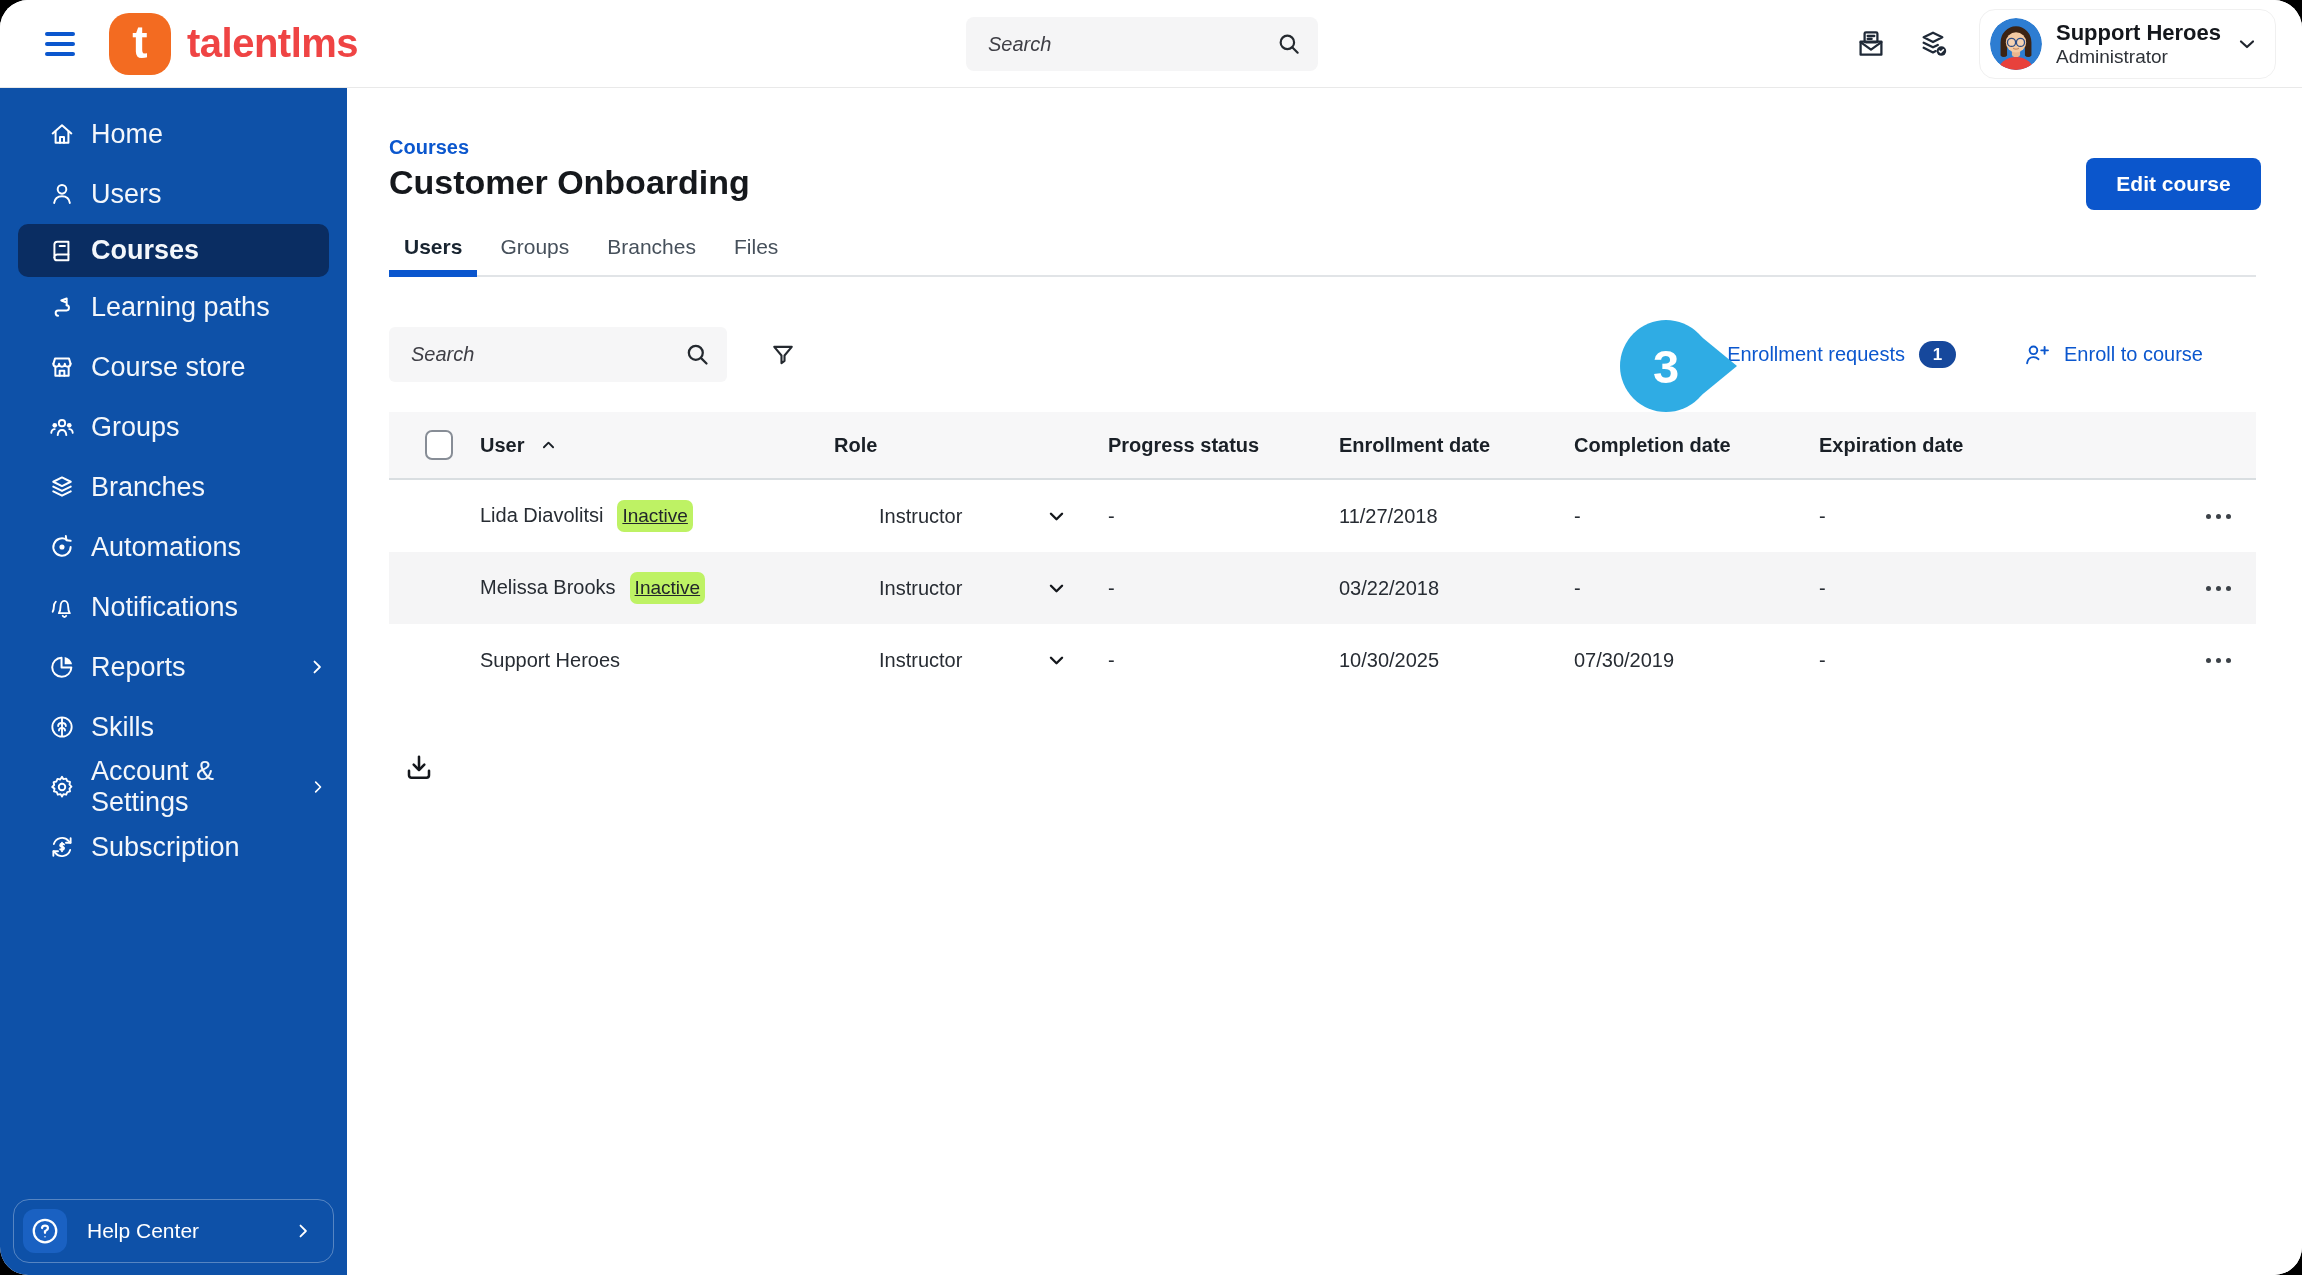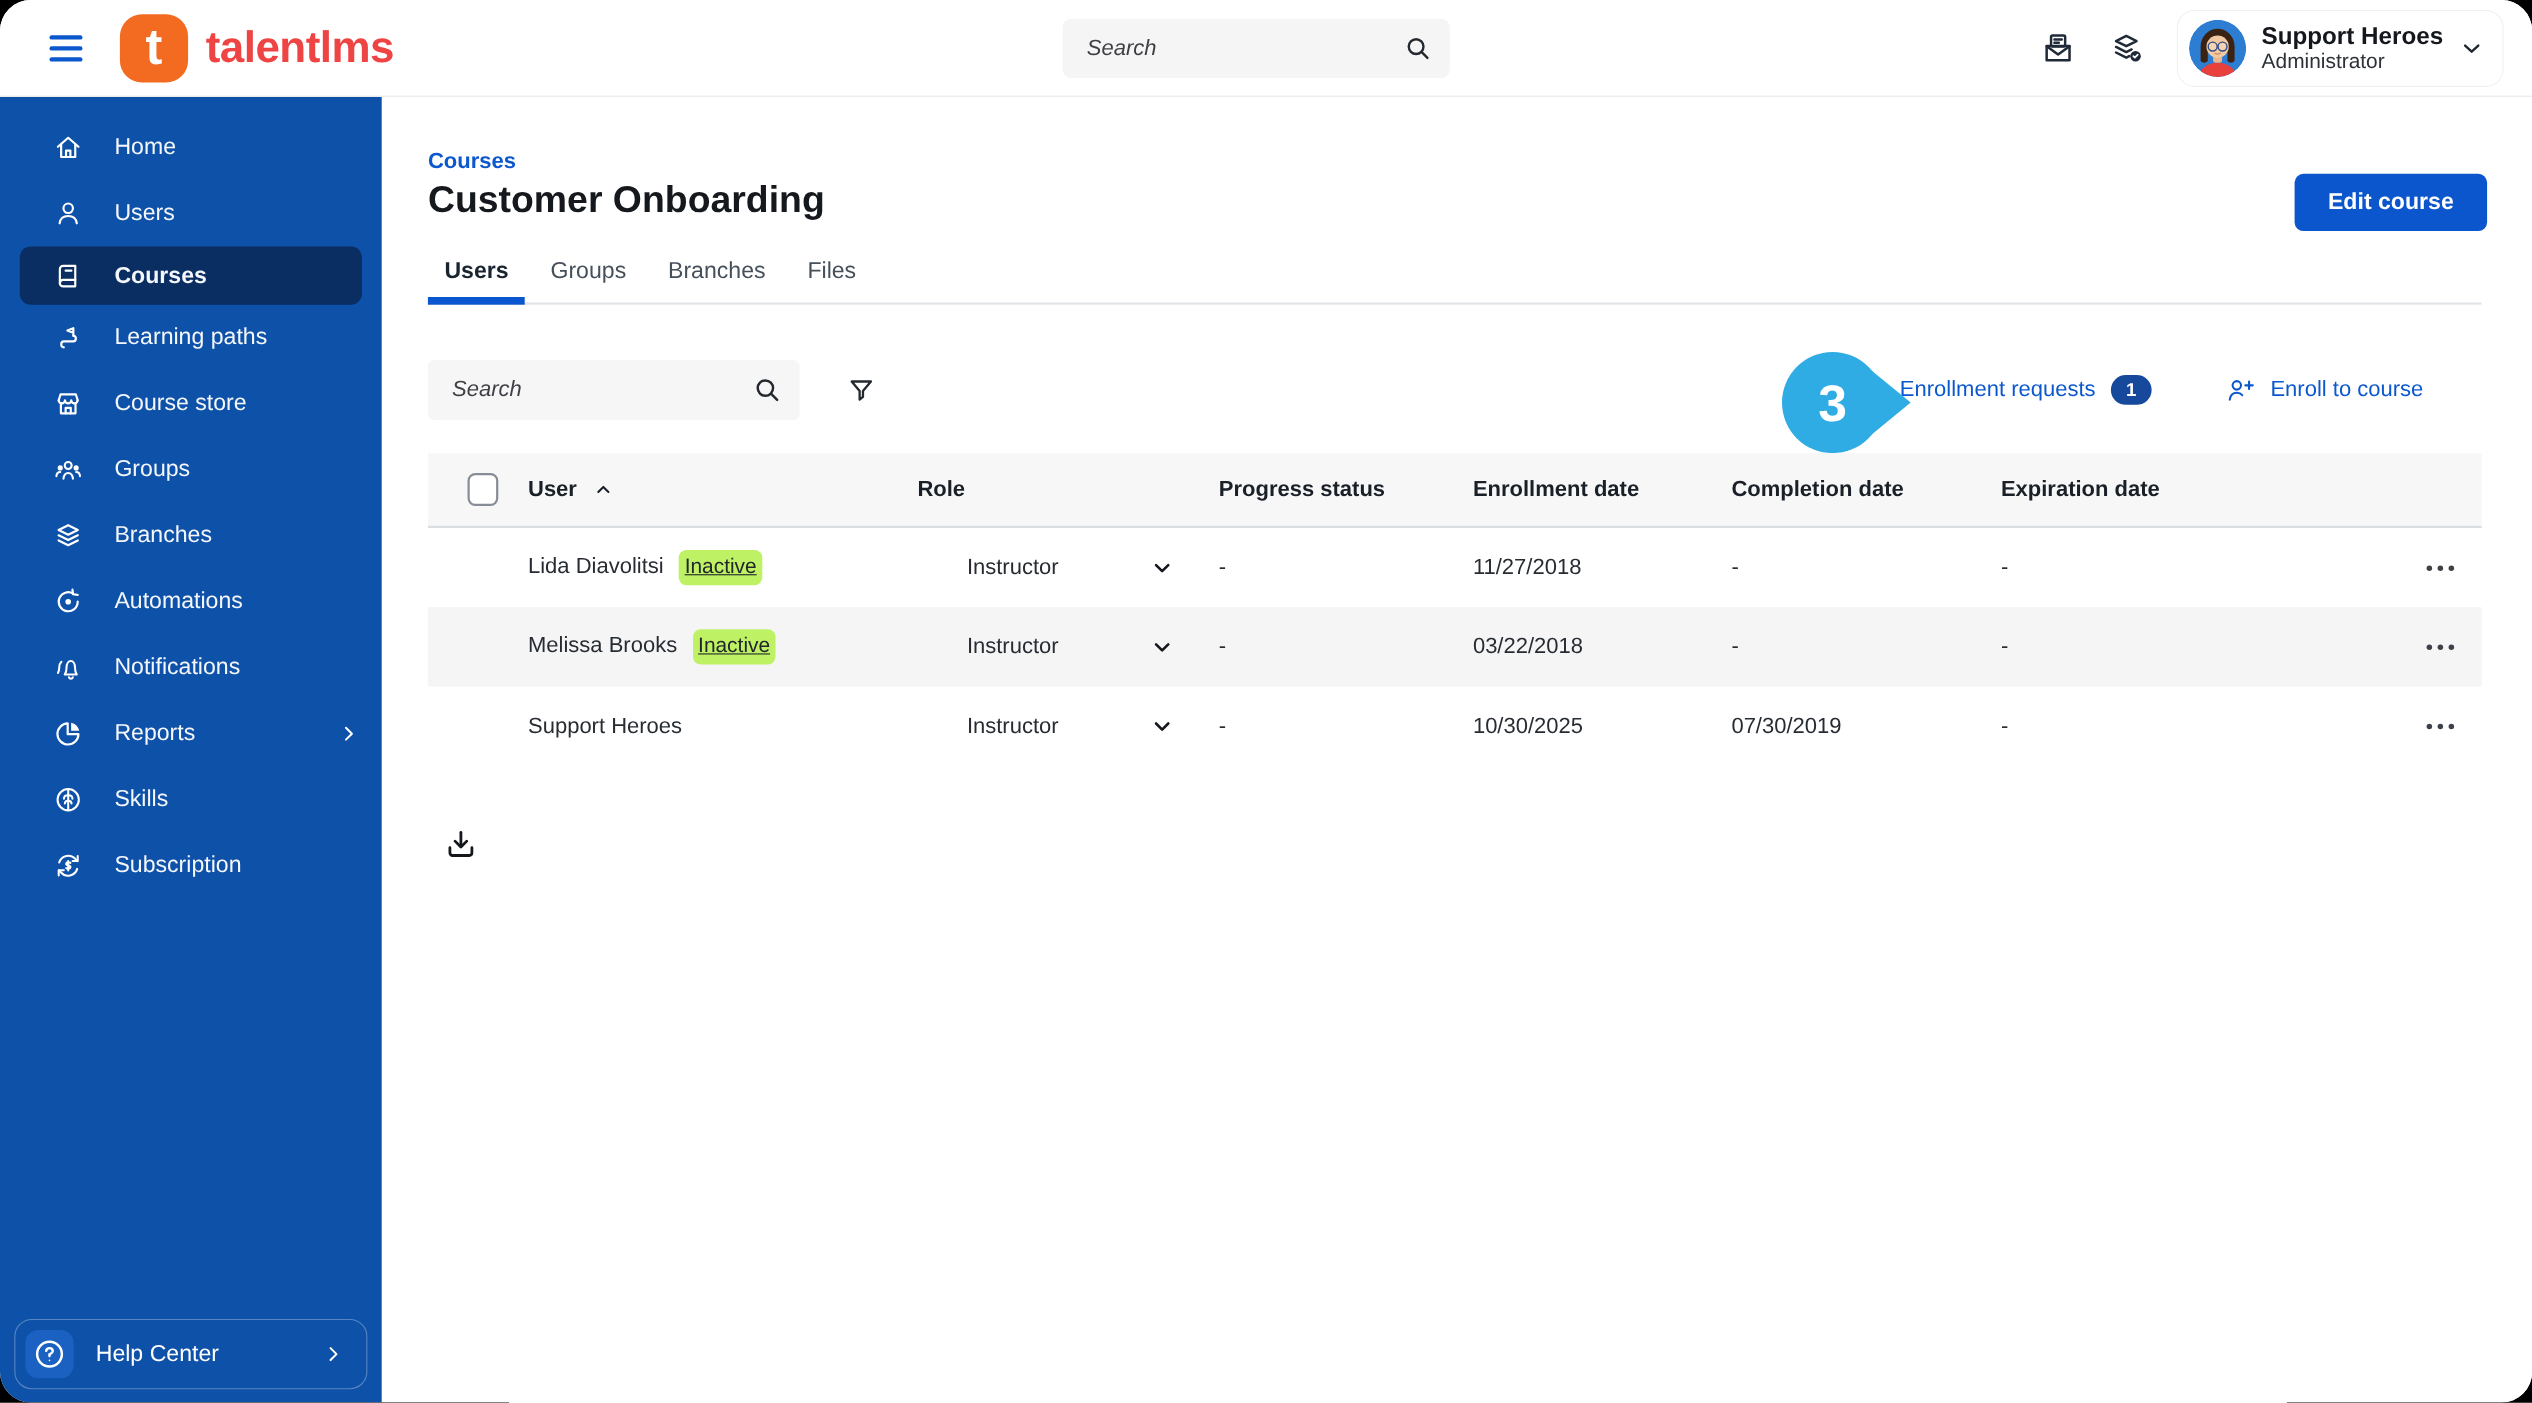--- a/index.html
+++ b/index.html
@@ -20,21 +20,21 @@
   .tb-icon{width:32px;height:32px;cursor:pointer;}
   .user-chip{display:flex;align-items:center;gap:14px;border:1px solid #F0F0F0;border-radius:16px;padding:8px 16px 8px 10px;cursor:pointer;}
   .avatar{width:52px;height:52px;border-radius:50%;overflow:hidden;flex:0 0 auto;}
   .user-meta{display:flex;flex-direction:column;line-height:1.15;}
   .user-name{font-size:22px;font-weight:700;color:#14171C;}
   .user-role{font-size:19px;color:#2E3238;}
 
   
   .sidebar{position:absolute;top:88px;left:0;bottom:0;width:347px;background:#0E51A8;z-index:4;}
   .nav{padding-top:16px;}
-  .nav-item{height:60px;display:flex;align-items:center;gap:28px;padding:0 20px 0 48px;color:#F4F7FB;font-size:21px;cursor:pointer;}
+  .nav-item{height:60px;display:flex;align-items:center;gap:15px;padding:0 20px 0 48px;color:#F4F7FB;font-size:27px;cursor:pointer;}
   .nav-item .nicon{width:28px;height:28px;flex:0 0 auto;}
   .nav-item.active{background:#0A2D62;border-radius:10px;margin:0 18px;padding-left:30px;height:53px;font-weight:600;}
   .nav-item .chev{margin-left:auto;width:20px;height:20px;}
   .help{position:absolute;left:13px;right:13px;bottom:12px;border:1.5px solid rgba(255,255,255,.3);border-radius:16px;display:flex;align-items:center;gap:20px;padding:9px 20px 9px 9px;color:#fff;font-size:21px;cursor:pointer;}
   .help-iconbox{width:44px;height:44px;background:#1A61C2;border-radius:12px;display:flex;align-items:center;justify-content:center;}
   .help .chev{margin-left:auto;width:20px;height:20px;}
 
   
   .main{position:absolute;top:88px;left:347px;right:0;bottom:0;background:#fff;padding-left:42px;}
   .breadcrumb{margin-top:46px;font-size:20px;font-weight:700;color:#0B57CE;line-height:26px;cursor:pointer;display:inline-block;}
@@ -236,20 +236,30 @@
       <div class="nav-item">
         <svg class="nicon" viewBox="0 0 24 24" fill="none" stroke="#fff" stroke-width="1.6" stroke-linecap="round" stroke-linejoin="round">
             <circle cx="12" cy="12" r="8.3"></circle>
             <path d="M12 4.5v15"></path>
             <path d="M12 8.6c-2 0-3.3.9-3.3 2.6M12 12.8c-1.6 0-2.6.8-2.6 2.2M12 8.6c2 0 3.3.9 3.3 2.6M12 12.8c1.6 0 2.6.8 2.6 2.2"></path>
           </svg>
         <span class="nlabel">Skills</span>
       </div>
       <div class="nav-item">
         <svg class="nicon" viewBox="0 0 24 24" fill="none" stroke="#fff" stroke-width="1.6" stroke-linecap="round" stroke-linejoin="round">
+            <circle cx="12" cy="12" r="2.8"></circle>
+            <path d="M12 3.2l1.2 2.1 2.4-.5.9 2.2 2.4.6-.5 2.4 1.7 1.7-1.7 1.7.5 2.4-2.4.6-.9 2.2-2.4-.5-1.2 2.1-1.2-2.1-2.4.5-.9-2.2-2.4-.6.5-2.4L3.6 12l1.7-1.7-.5-2.4 2.4-.6.9-2.2 2.4.5z"></path>
+          </svg>
+        <span class="nlabel">Account &amp; Settings</span>
+        <svg class="chev" viewBox="0 0 24 24" fill="none" stroke="#fff" stroke-width="2.2" stroke-linecap="round" stroke-linejoin="round">
+            <path d="M9 5.5l6.5 6.5L9 18.5"></path>
+          </svg>
+      </div>
+      <div class="nav-item">
+        <svg class="nicon" viewBox="0 0 24 24" fill="none" stroke="#fff" stroke-width="1.6" stroke-linecap="round" stroke-linejoin="round">
             <path d="M5 9.5A7.4 7.4 0 0 1 17.6 6.7l1.6 1.7"></path>
             <path d="M19.4 4.4v4h-4"></path>
             <path d="M19 14.5a7.4 7.4 0 0 1-12.6 2.8l-1.6-1.7"></path>
             <path d="M4.6 19.6v-4h4"></path>
             <path d="M12 8.3v7.4M13.7 9.8c-.5-.7-3-.9-3.3.5-.3 1.2 1.2 1.4 1.7 1.5.5.1 2 .4 1.6 1.6-.3 1.4-2.8 1.1-3.3.5"></path>
           </svg>
         <span class="nlabel">Subscription</span>
       </div>
     </div>
     <div class="help">

